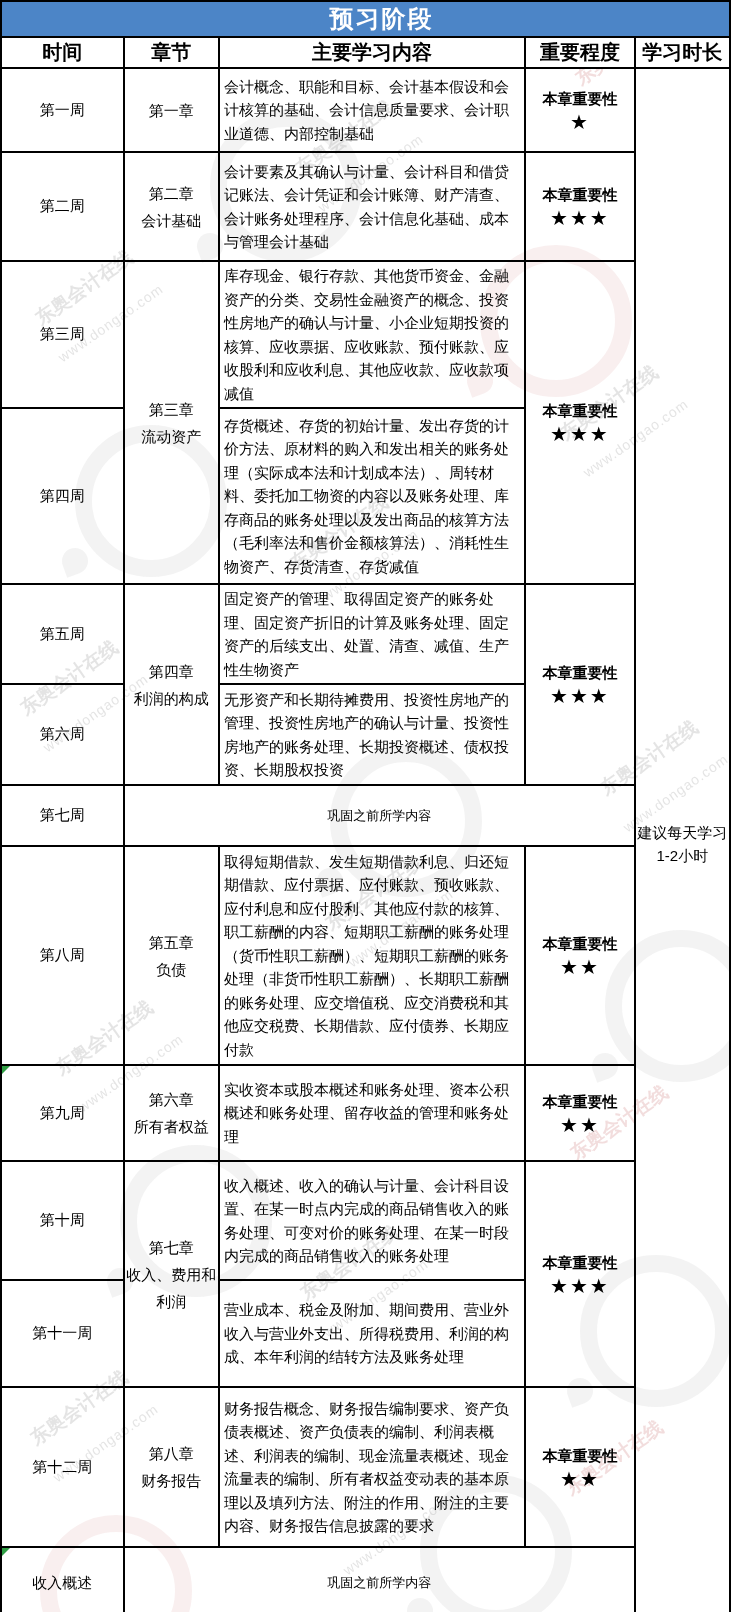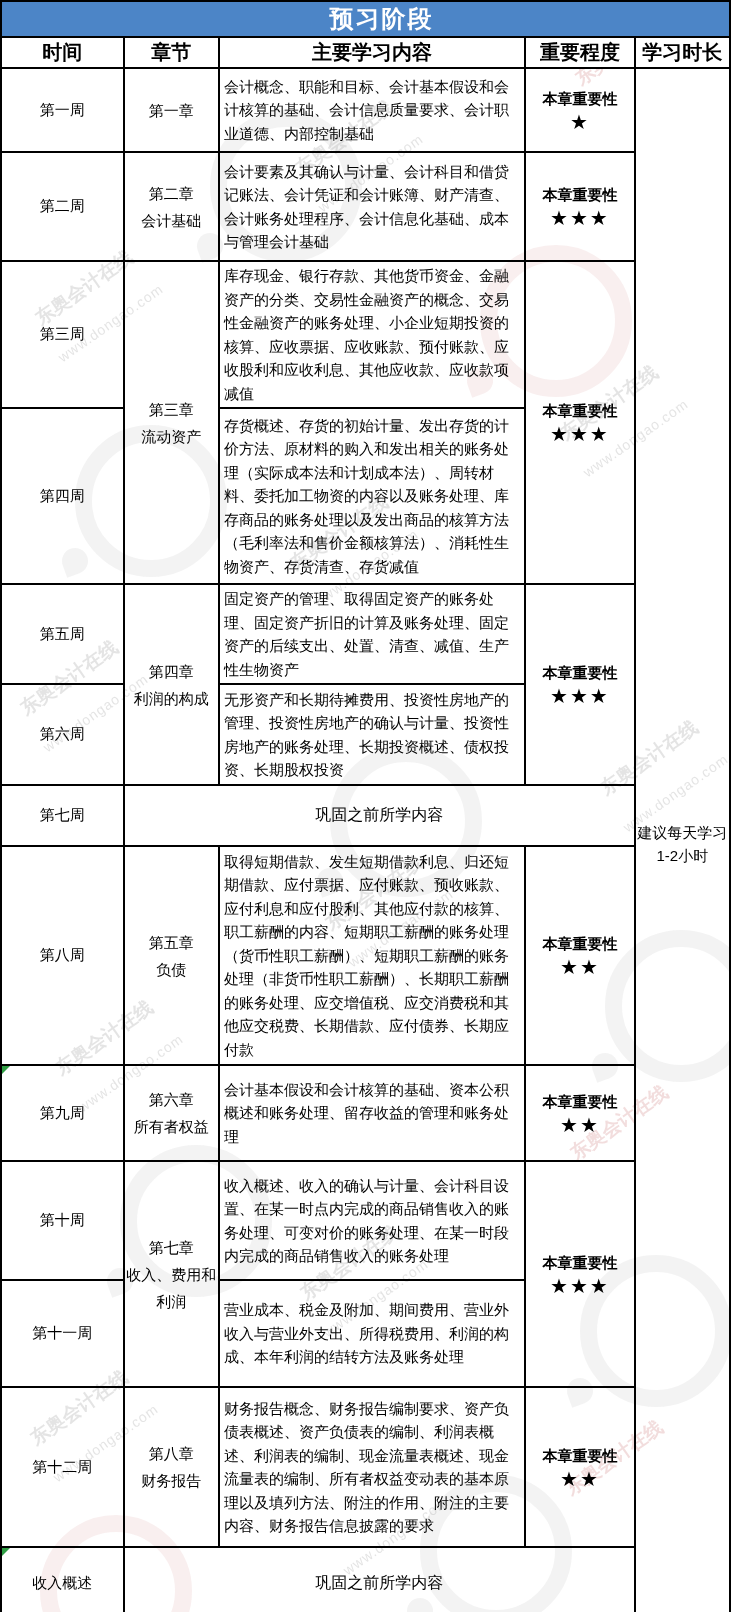--- a/index.html
+++ b/index.html
@@ -37,21 +37,21 @@
     background:#4c85c7; color:#fff; text-align:center;
     font-size:24px; font-weight:bold; height:27px; letter-spacing:2px;padding-left:33px;
   }
   tr.head td { text-align:center; font-weight:bold; font-size:20px; height:19px; background:#fff; }
   td.week   { text-align:center; vertical-align:middle; font-size:15px;margin-left:31px; }
   td.chapter{ text-align:center; vertical-align:middle; font-size:15px; line-height:27px;margin-left:28px; }
   td.content{ text-align:left; vertical-align:middle; font-size:15px; line-height:23.5px; padding:2px 4px; }
   td.importance { text-align:center; vertical-align:middle; font-size:15px; line-height:23px;font-weight:bold; }
   td.importance .stars { display:block; font-size:20px; letter-spacing:2px; line-height:24px; }
   td.duration { text-align:center; vertical-align:middle; font-size:15px; line-height:23px; }
-  td.review { text-align:center; vertical-align:middle; font-size:16px;margin-top:8px; }
+  td.review { text-align:center; vertical-align:middle; font-size:13px;margin-top:8px; }
   .pre { white-space:pre-line; }
   td.week { position:relative; }
   .corner {
     position:absolute; left:0; top:0; width:0; height:0; display:block;
     border-top:8px solid #2f9e44; border-right:8px solid transparent;
   }
   tr.r1  { height:84px; }  tr.r2  { height:109px; } tr.r3  { height:145px; }
   tr.r4  { height:176px; } tr.r5  { height:99px; }  tr.r6  { height:101px; }
   tr.r7  { height:61px; }  tr.r8  { height:219px; } tr.r9  { height:96px; }
   tr.r10 { height:119px; } tr.r11 { height:107px; } tr.r12 { height:160px; }
@@ -141,21 +141,21 @@
       <td class="importance">
         <span>本章重要性</span>
         <span class="stars">★★★</span>
       </td>
     </tr>
 
     <tr class="r3">
       <td class="week"><span>第三周</span></td>
       <td class="chapter pre" rowspan="2">第三章
 流动资产</td>
-      <td class="content">库存现金、银行存款、其他货币资金、金融资产的分类、交易性金融资产的概念、交易性金融资产的账务处理、小企业短期投资的核算、应收票据、应收账款、预付账款、应收股利和应收利息、其他应收款、应收款项减值</td>
+      <td class="content">库存现金、银行存款、其他货币资金、金融资产的分类、交易性金融资产的概念、投资性房地产的确认与计量、小企业短期投资的核算、应收票据、应收账款、预付账款、应收股利和应收利息、其他应收款、应收款项减值</td>
       <td class="importance" rowspan="2">
         <span>本章重要性</span>
         <span class="stars">★★★</span>
       </td>
     </tr>
 
     <tr class="r4">
       <td class="week"><span>第四周</span></td>
       <td class="content">存货概述、存货的初始计量、发出存货的计价方法、原材料的购入和发出相关的账务处理（实际成本法和计划成本法）、周转材料、委托加工物资的内容以及账务处理、库存商品的账务处理以及发出商品的核算方法（毛利率法和售价金额核算法）、消耗性生物资产、存货清查、存货减值</td>
     </tr>
@@ -189,21 +189,21 @@
       <td class="importance">
         <span>本章重要性</span>
         <span class="stars">★★</span>
       </td>
     </tr>
 
     <tr class="r9">
       <td class="week"><i class="corner"></i><span>第九周</span></td>
       <td class="chapter pre">第六章
 所有者权益</td>
-      <td class="content">会计基本假设和会计核算的基础、资本公积概述和账务处理、留存收益的管理和账务处理</td>
+      <td class="content">实收资本或股本概述和账务处理、资本公积概述和账务处理、留存收益的管理和账务处理</td>
       <td class="importance">
         <span>本章重要性</span>
         <span class="stars">★★</span>
       </td>
     </tr>
 
     <tr class="r10">
       <td class="week"><span>第十周</span></td>
       <td class="chapter pre" rowspan="2">第七章
 收入、费用和

